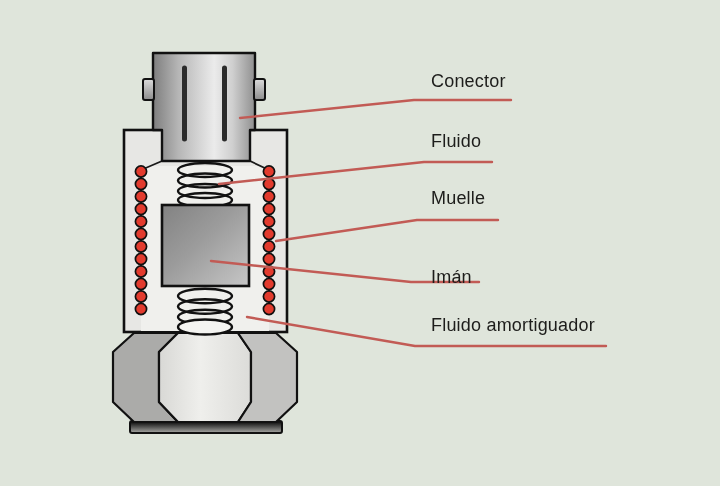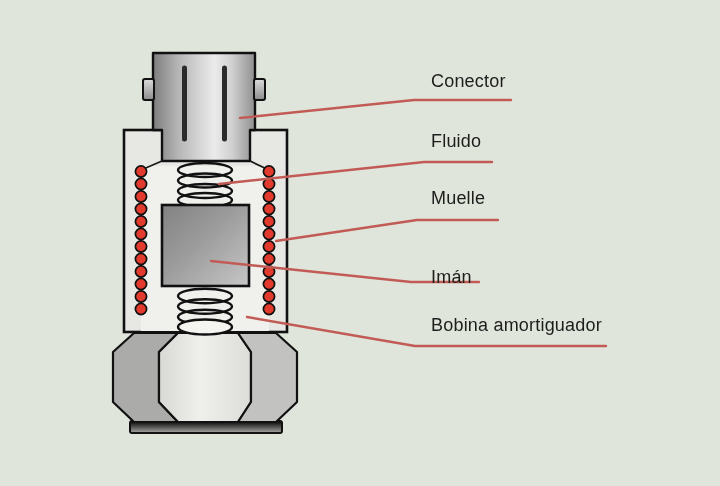--- a/index.html
+++ b/index.html
@@ -137,14 +137,14 @@
       <polyline points="276,241 417,220 498,220"></polyline>
       <polyline points="211,261 411,282 479,282"></polyline>
       <polyline points="247,317 415,346 606,346"></polyline>
     </g>
   </svg>
 
   <div class="lbl lbl-conector">Conector</div>
   <div class="lbl lbl-muelle">Fluido</div>
   <div class="lbl lbl-bobina">Muelle</div>
   <div class="lbl lbl-iman">Imán</div>
-  <div class="lbl lbl-fluido">Bobina amortiguador</div>
+  <div class="lbl lbl-fluido">Fluido amortiguador</div>
 </div>
 
 </body></html>

